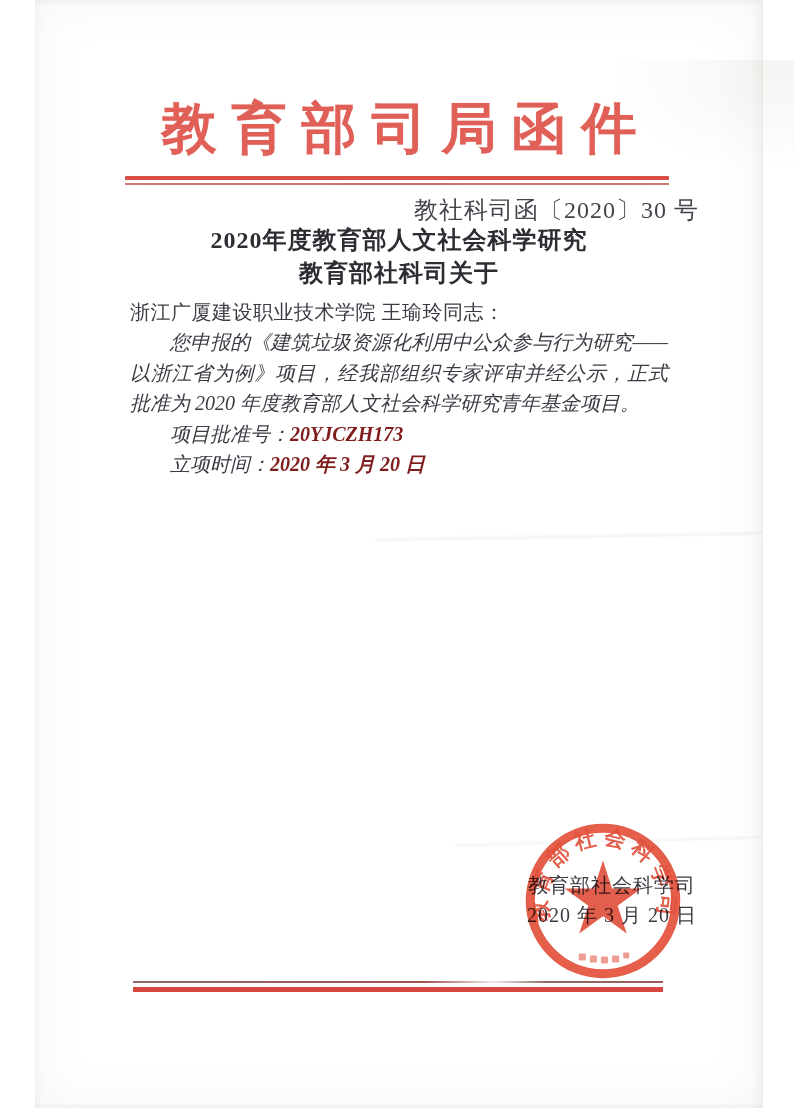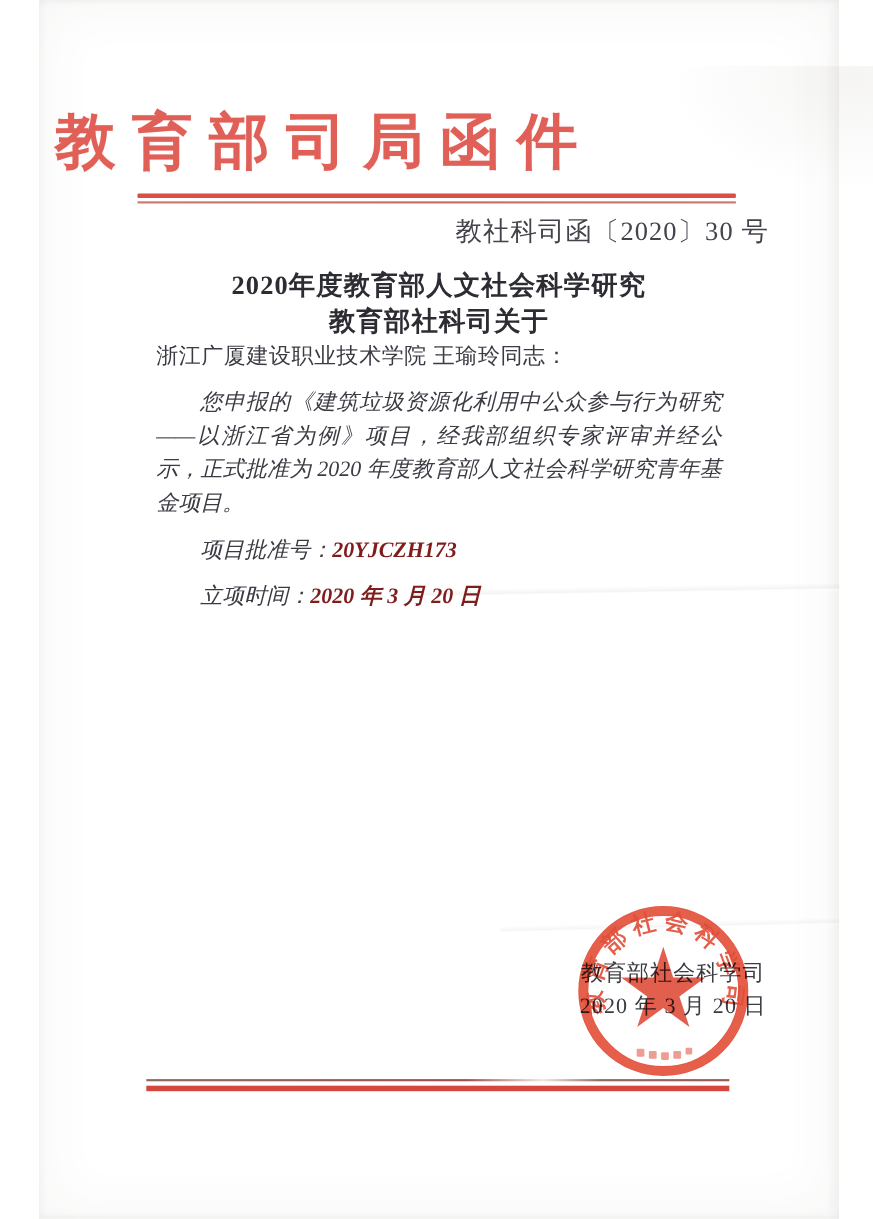--- a/index.html
+++ b/index.html
@@ -23,45 +23,46 @@
     background:linear-gradient(180deg,rgba(0,0,0,0) 0%,rgba(110,100,85,0.07) 45%,rgba(255,255,255,0.25) 60%,rgba(0,0,0,0) 100%);
     transform:rotate(-1deg);}
   .crease.c2{left:420px;top:838px;width:308px;height:9px;
     background:linear-gradient(180deg,rgba(0,0,0,0) 0%,rgba(110,100,85,0.06) 45%,rgba(255,255,255,0.22) 62%,rgba(0,0,0,0) 100%);
     transform:rotate(-1.5deg);}
   .crease.c3{left:560px;top:60px;width:200px;height:120px;
     background:radial-gradient(ellipse at 90% 10%,rgba(120,110,95,0.07),rgba(0,0,0,0) 65%);}
 
   .letterhead{
     position:absolute;left:0;top:92px;width:100%;
+    text-align:center;
     font-size:55px;font-weight:bold;
     letter-spacing:15px;text-indent:15px;
     color:#e05f57;
     text-shadow:0 0 1px rgba(224,95,87,0.35);
     white-space:nowrap;
   }
   .rule{position:absolute;left:90px;top:176px;width:544px;}
   .rule .thick{height:4px;background:#d84f46;border-radius:1px;}
   .rule .thin{height:2px;margin-top:3px;background:linear-gradient(90deg,#cd7b74,#c96e68,#cd7b74);}
 
   .doc-number{
     position:absolute;right:64px;top:194px;
     font-size:24px;color:#43434b;letter-spacing:1px;
   }
   .notice-title{
     position:absolute;left:0;top:224px;width:100%;
     text-align:center;font-size:24px;font-weight:bold;color:#2c2c33;
-    line-height:33px;letter-spacing:1px;margin-top:20px;
+    line-height:33px;letter-spacing:1px;
   }
   .body-text{
     position:absolute;left:95px;top:297px;width:538px;
     font-size:20px;line-height:30.4px;color:#3b3b44;
     text-align:justify;
   }
-  .body-text p{margin:12px;}
+  .body-text p{margin:0;}
   .body-text .indent{text-indent:2em;font-style:italic;}
   .body-text b{color:#7f1d1d;font-family:"Liberation Serif","DejaVu Serif",serif;}
   .salutation{letter-spacing:0.5px;}
 
   .signature{
     position:absolute;right:66px;top:870px;
     font-size:20px;color:#3b3b44;text-align:center;line-height:30px;
     letter-spacing:1px;
   }
   .seal{

